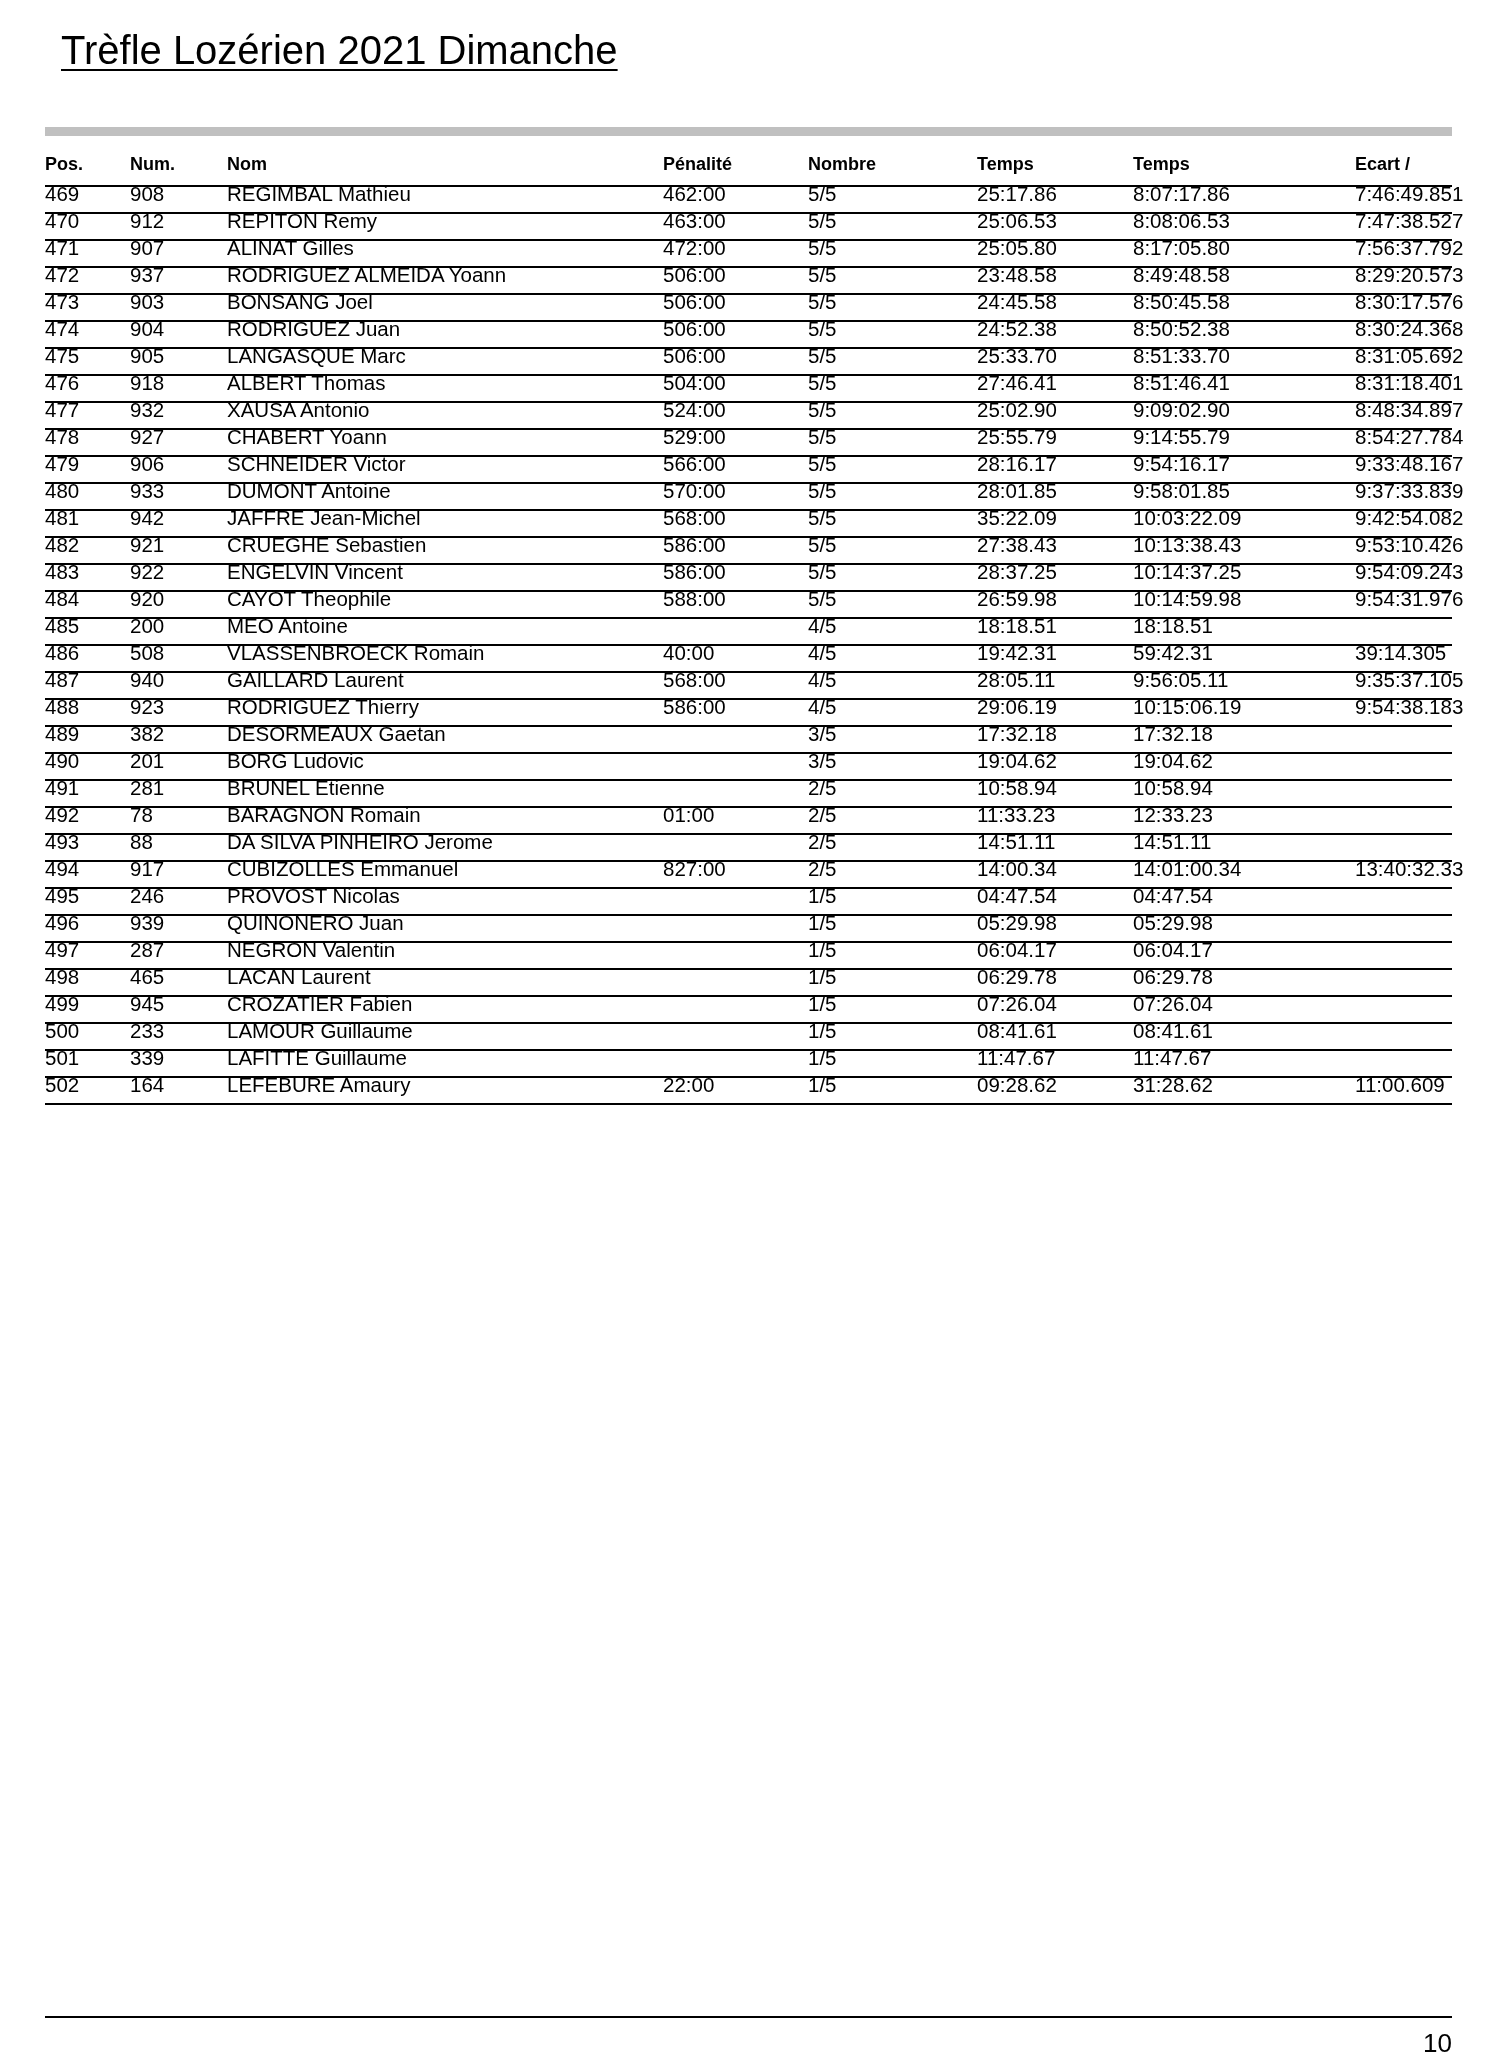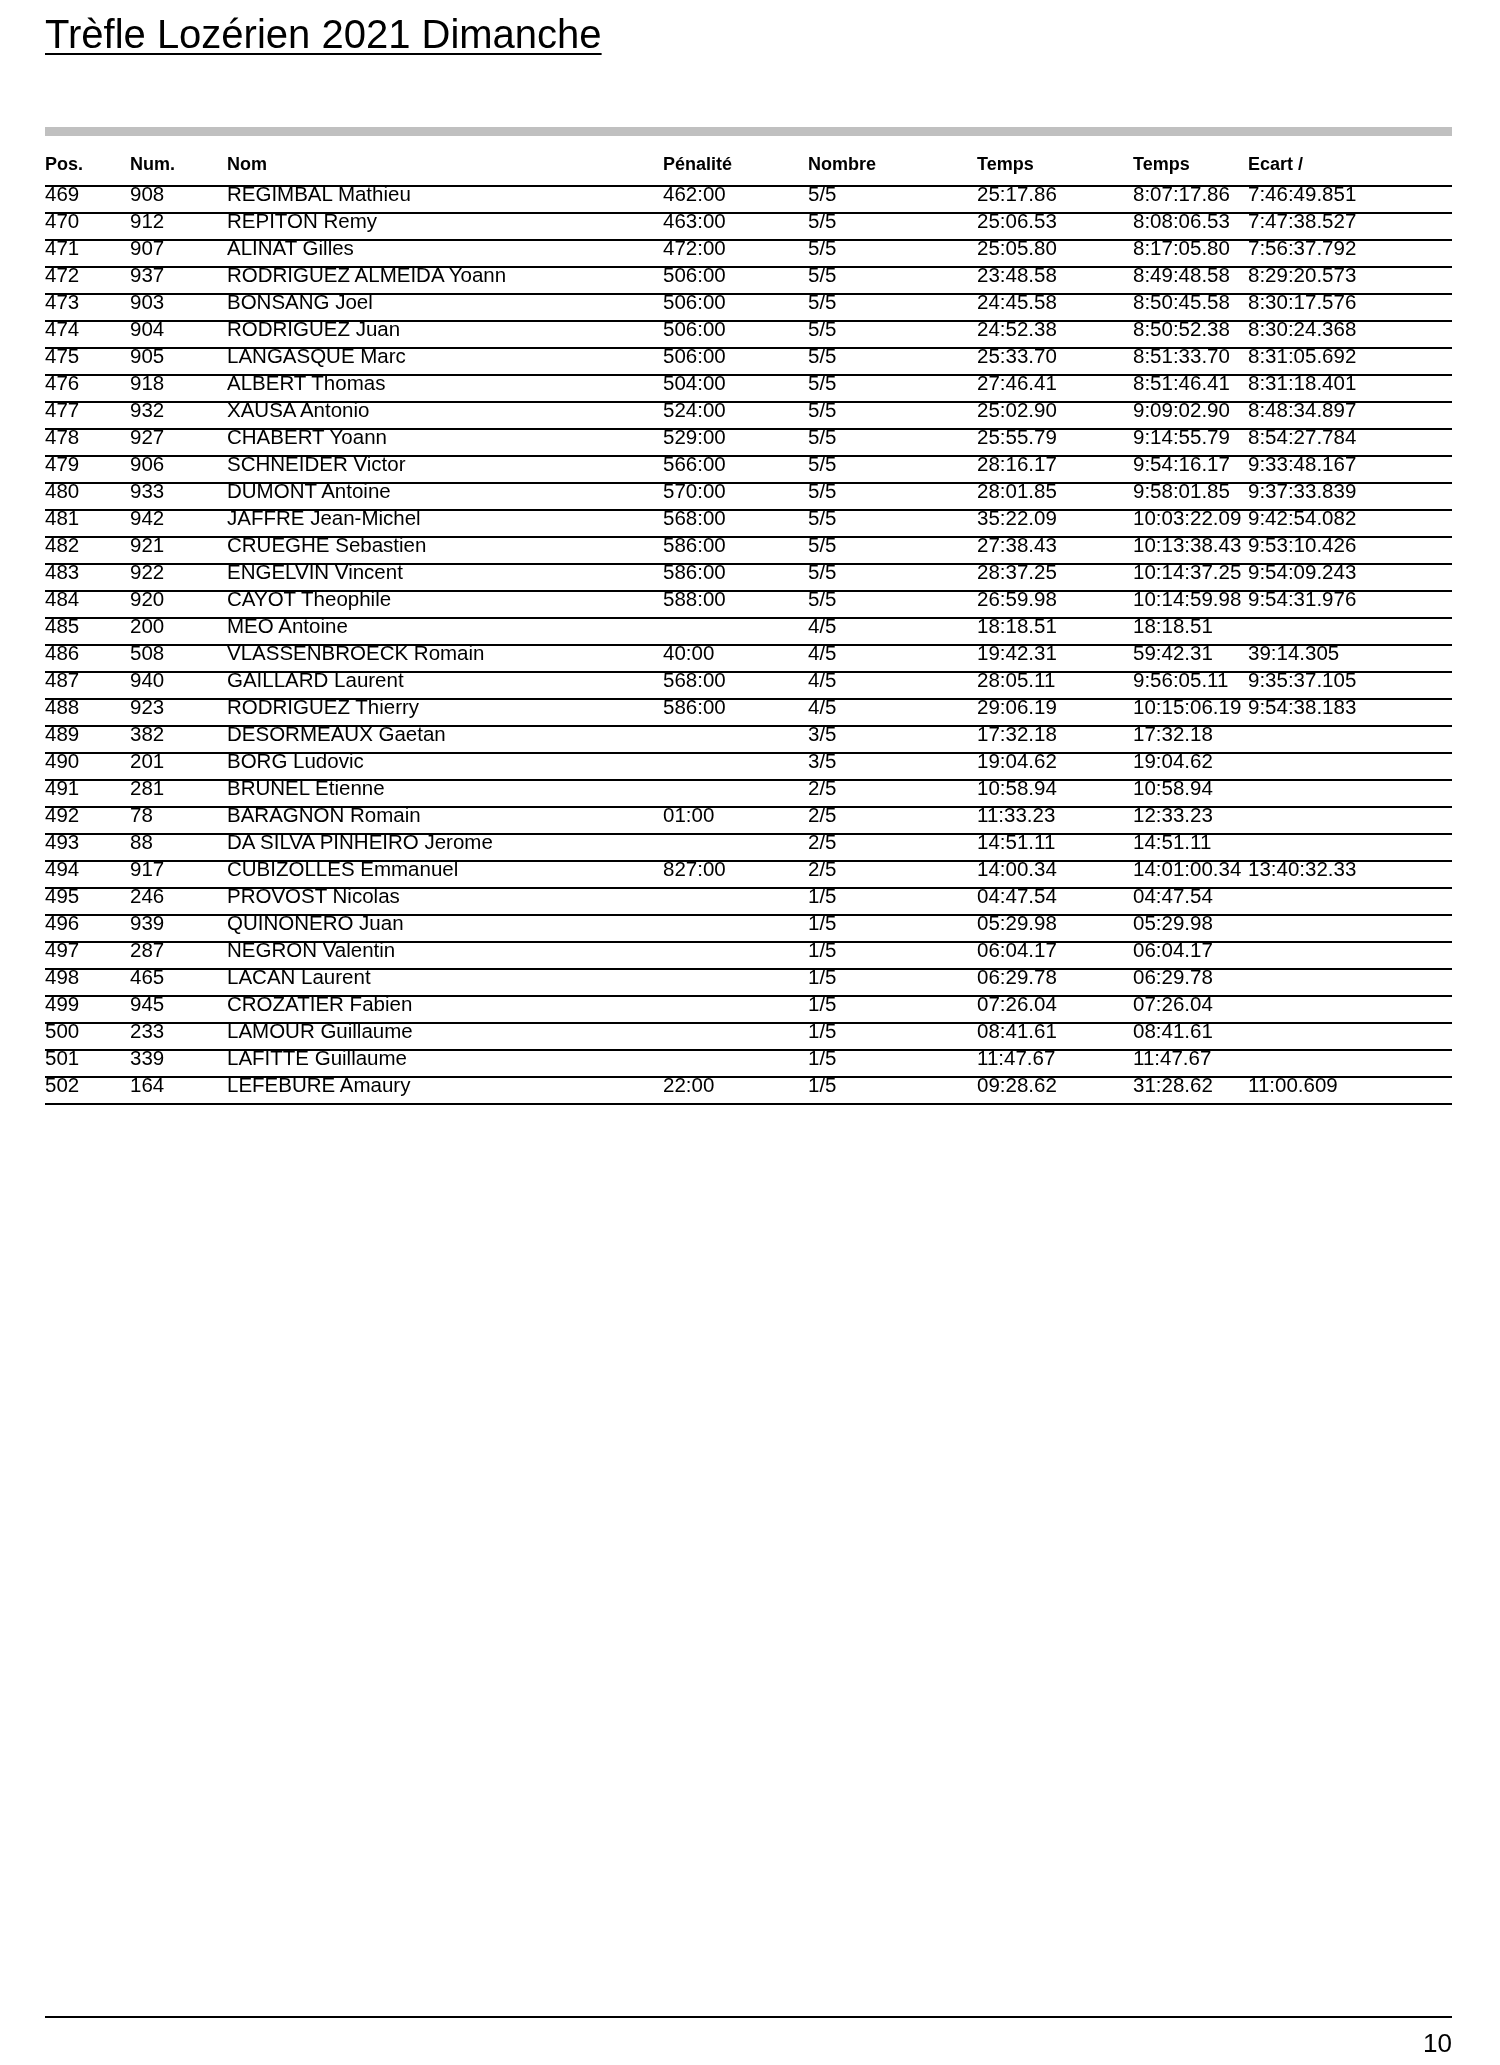--- a/index.html
+++ b/index.html
@@ -4,21 +4,21 @@
 <style>
   html, body { margin: 0; padding: 0; background: #ffffff; }
   body {
     width: 1500px; height: 2065px; position: relative; overflow: hidden;
     font-family: "Liberation Sans", sans-serif; color: #000;
   }
   .title {
     position: absolute; left: 45px; top: 12px;
     font-size: 40px; line-height: 44px; text-decoration: underline;
     text-decoration-thickness: 2px; text-underline-offset: 5px;
-    margin: 0; font-weight: normal; white-space: nowrap;
+    margin: 16px; font-weight: normal; white-space: nowrap;
   }
   .gray-bar {
     position: absolute; left: 45px; top: 127px; width: 1407px; height: 9px;
     background: #c0c0c0;
   }
   .table {
     position: absolute; left: 45px; top: 140px; width: 1407px;
   }
   .row {
     position: relative; height: 27px; border-bottom: 2px solid #000; box-sizing: border-box;
@@ -32,21 +32,21 @@
   .header-row .cell {
     font-weight: bold; font-size: 18px; line-height: 30px; bottom: 6px;
   }
   .c-pos { left: 0px; }
   .c-num { left: 85px; }
   .c-nom { left: 182px; }
   .c-pen { left: 618px; }
   .c-nb  { left: 763px; }
   .c-t1  { left: 932px; }
   .c-t2  { left: 1088px; }
-  .c-ec  { left: 1203px; }
+  .c-ec  { left: 1310px; }
   .footer-line {
     position: absolute; left: 45px; top: 2016px; width: 1407px; height: 2px; background: #000;
   }
   .page-number {
     position: absolute; right: 48px; top: 2030px; font-size: 26px; line-height: 26px;
   }
 </style>
 </head>
 <body>
 

